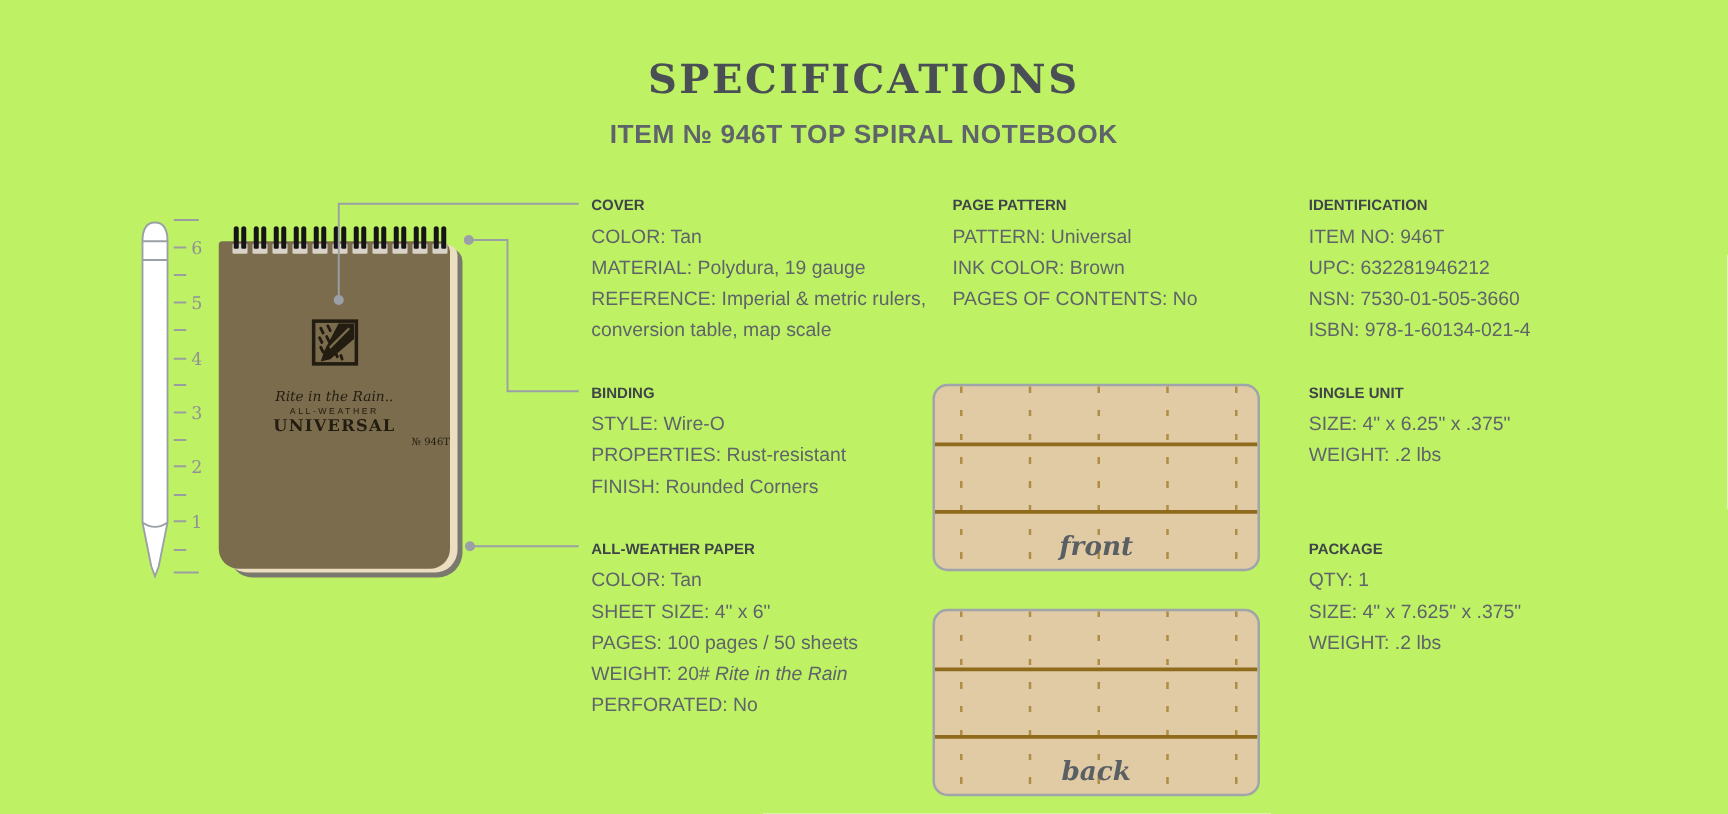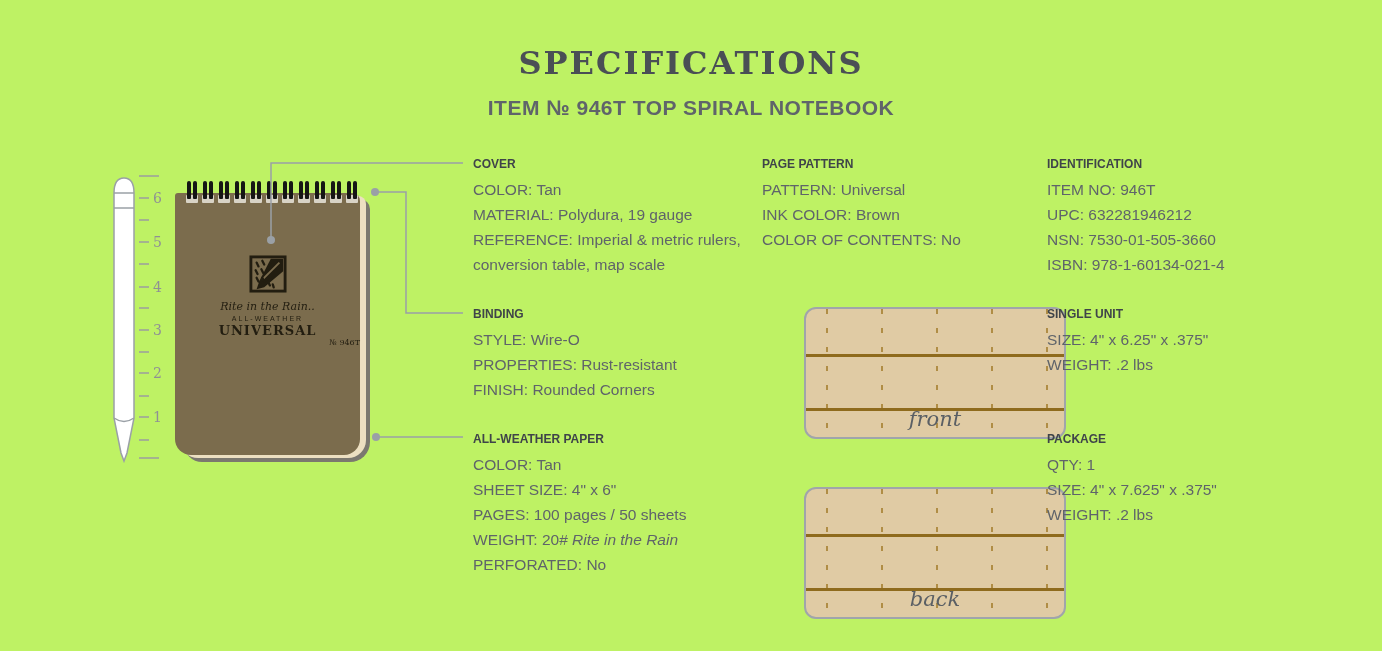--- a/index.html
+++ b/index.html
@@ -35,29 +35,29 @@
   .spiral{position:absolute;left:186px;top:181px;display:flex;gap:4px;z-index:4;}
   .loop{position:relative;width:12px;height:26px;}
   .loop .hole{position:absolute;left:0;top:14px;width:12px;height:8px;
     background:#d8d3c6;border-radius:1px;}
   .loop .w1,.loop .w2{position:absolute;top:0;width:4px;height:18px;
     background:var(--wire-black);border-radius:2px 2px 1px 1px;}
   .loop .w1{left:1px;} .loop .w2{left:7px;}
   .nb-logo{position:absolute;left:175px;top:255px;width:185px;text-align:center;
     color:var(--logo-ink);z-index:4;}
   .nb-logo .script{font-family:"DejaVu Serif","Liberation Serif",serif;font-style:italic;
-    font-size:11px;line-height:13px;margin-top:3px;}
+    font-size:11px;line-height:13px;margin-top:13px;}
   .nb-logo .weather{font-size:7px;letter-spacing:2px;line-height:9px;margin-top:1px;}
   .nb-logo .series{font-family:"DejaVu Serif","Liberation Serif",serif;font-weight:bold;
     font-size:13px;letter-spacing:1px;line-height:15px;}
   .nb-logo .itemno{font-family:"DejaVu Serif","Liberation Serif",serif;font-size:8px;line-height:10px;text-align:right;}
 
   
-  .card{position:absolute;left:804px;width:262px;height:132px;background:var(--card-tan);
-    border:2px solid var(--card-border);border-radius:12px;overflow:hidden;}
+  .card{position:absolute;left:746px;width:262px;height:150px;background:var(--card-tan);
+    border:2px solid var(--card-border);border-radius:12px;overflow:hidden;font-weight:bold;}
   .card.front{top:307px;} .card.back{top:487px;}
   .card .hline{position:absolute;left:0;right:0;height:2.5px;background:var(--card-line-brown);}
   .card .h1{top:45px;} .card .h2{top:99px;}
   .card .vdash{position:absolute;top:0;bottom:0;width:2px;
     background:repeating-linear-gradient(to bottom,var(--card-dash-brown) 0 5px,transparent 5px 19px);}
   .card .label{position:absolute;left:0;right:0;bottom:6px;text-align:center;
     font-family:"DejaVu Serif","Liberation Serif",serif;font-style:italic;
     font-size:21px;color:#5a5f64;}
 
   .overlay{position:absolute;left:0;top:0;width:1382px;height:651px;pointer-events:none;z-index:5;}
@@ -217,21 +217,21 @@
     <p>SHEET SIZE: 4" x 6"</p>
     <p>PAGES: 100 pages / 50 sheets</p>
     <p><span>WEIGHT: 20# </span><em>Rite in the Rain</em></p>
     <p>PERFORATED: No</p>
   </div>
 
   <div class="spec" style="left:762px;top:152px;">
     <h3>PAGE PATTERN</h3>
     <p>PATTERN: Universal</p>
     <p>INK COLOR: Brown</p>
-    <p>COLOR OF CONTENTS: No</p>
+    <p>PAGES OF CONTENTS: No</p>
   </div>
 
   <div class="card front">
     <div class="vdash" style="left:20px;"></div>
       <div class="vdash" style="left:75px;"></div>
     <div class="vdash" style="left:130px;"></div>
       <div class="vdash" style="left:185px;"></div>
     <div class="vdash" style="left:240px;"></div>
     <div class="hline h1"></div>
       <div class="hline h2"></div>

